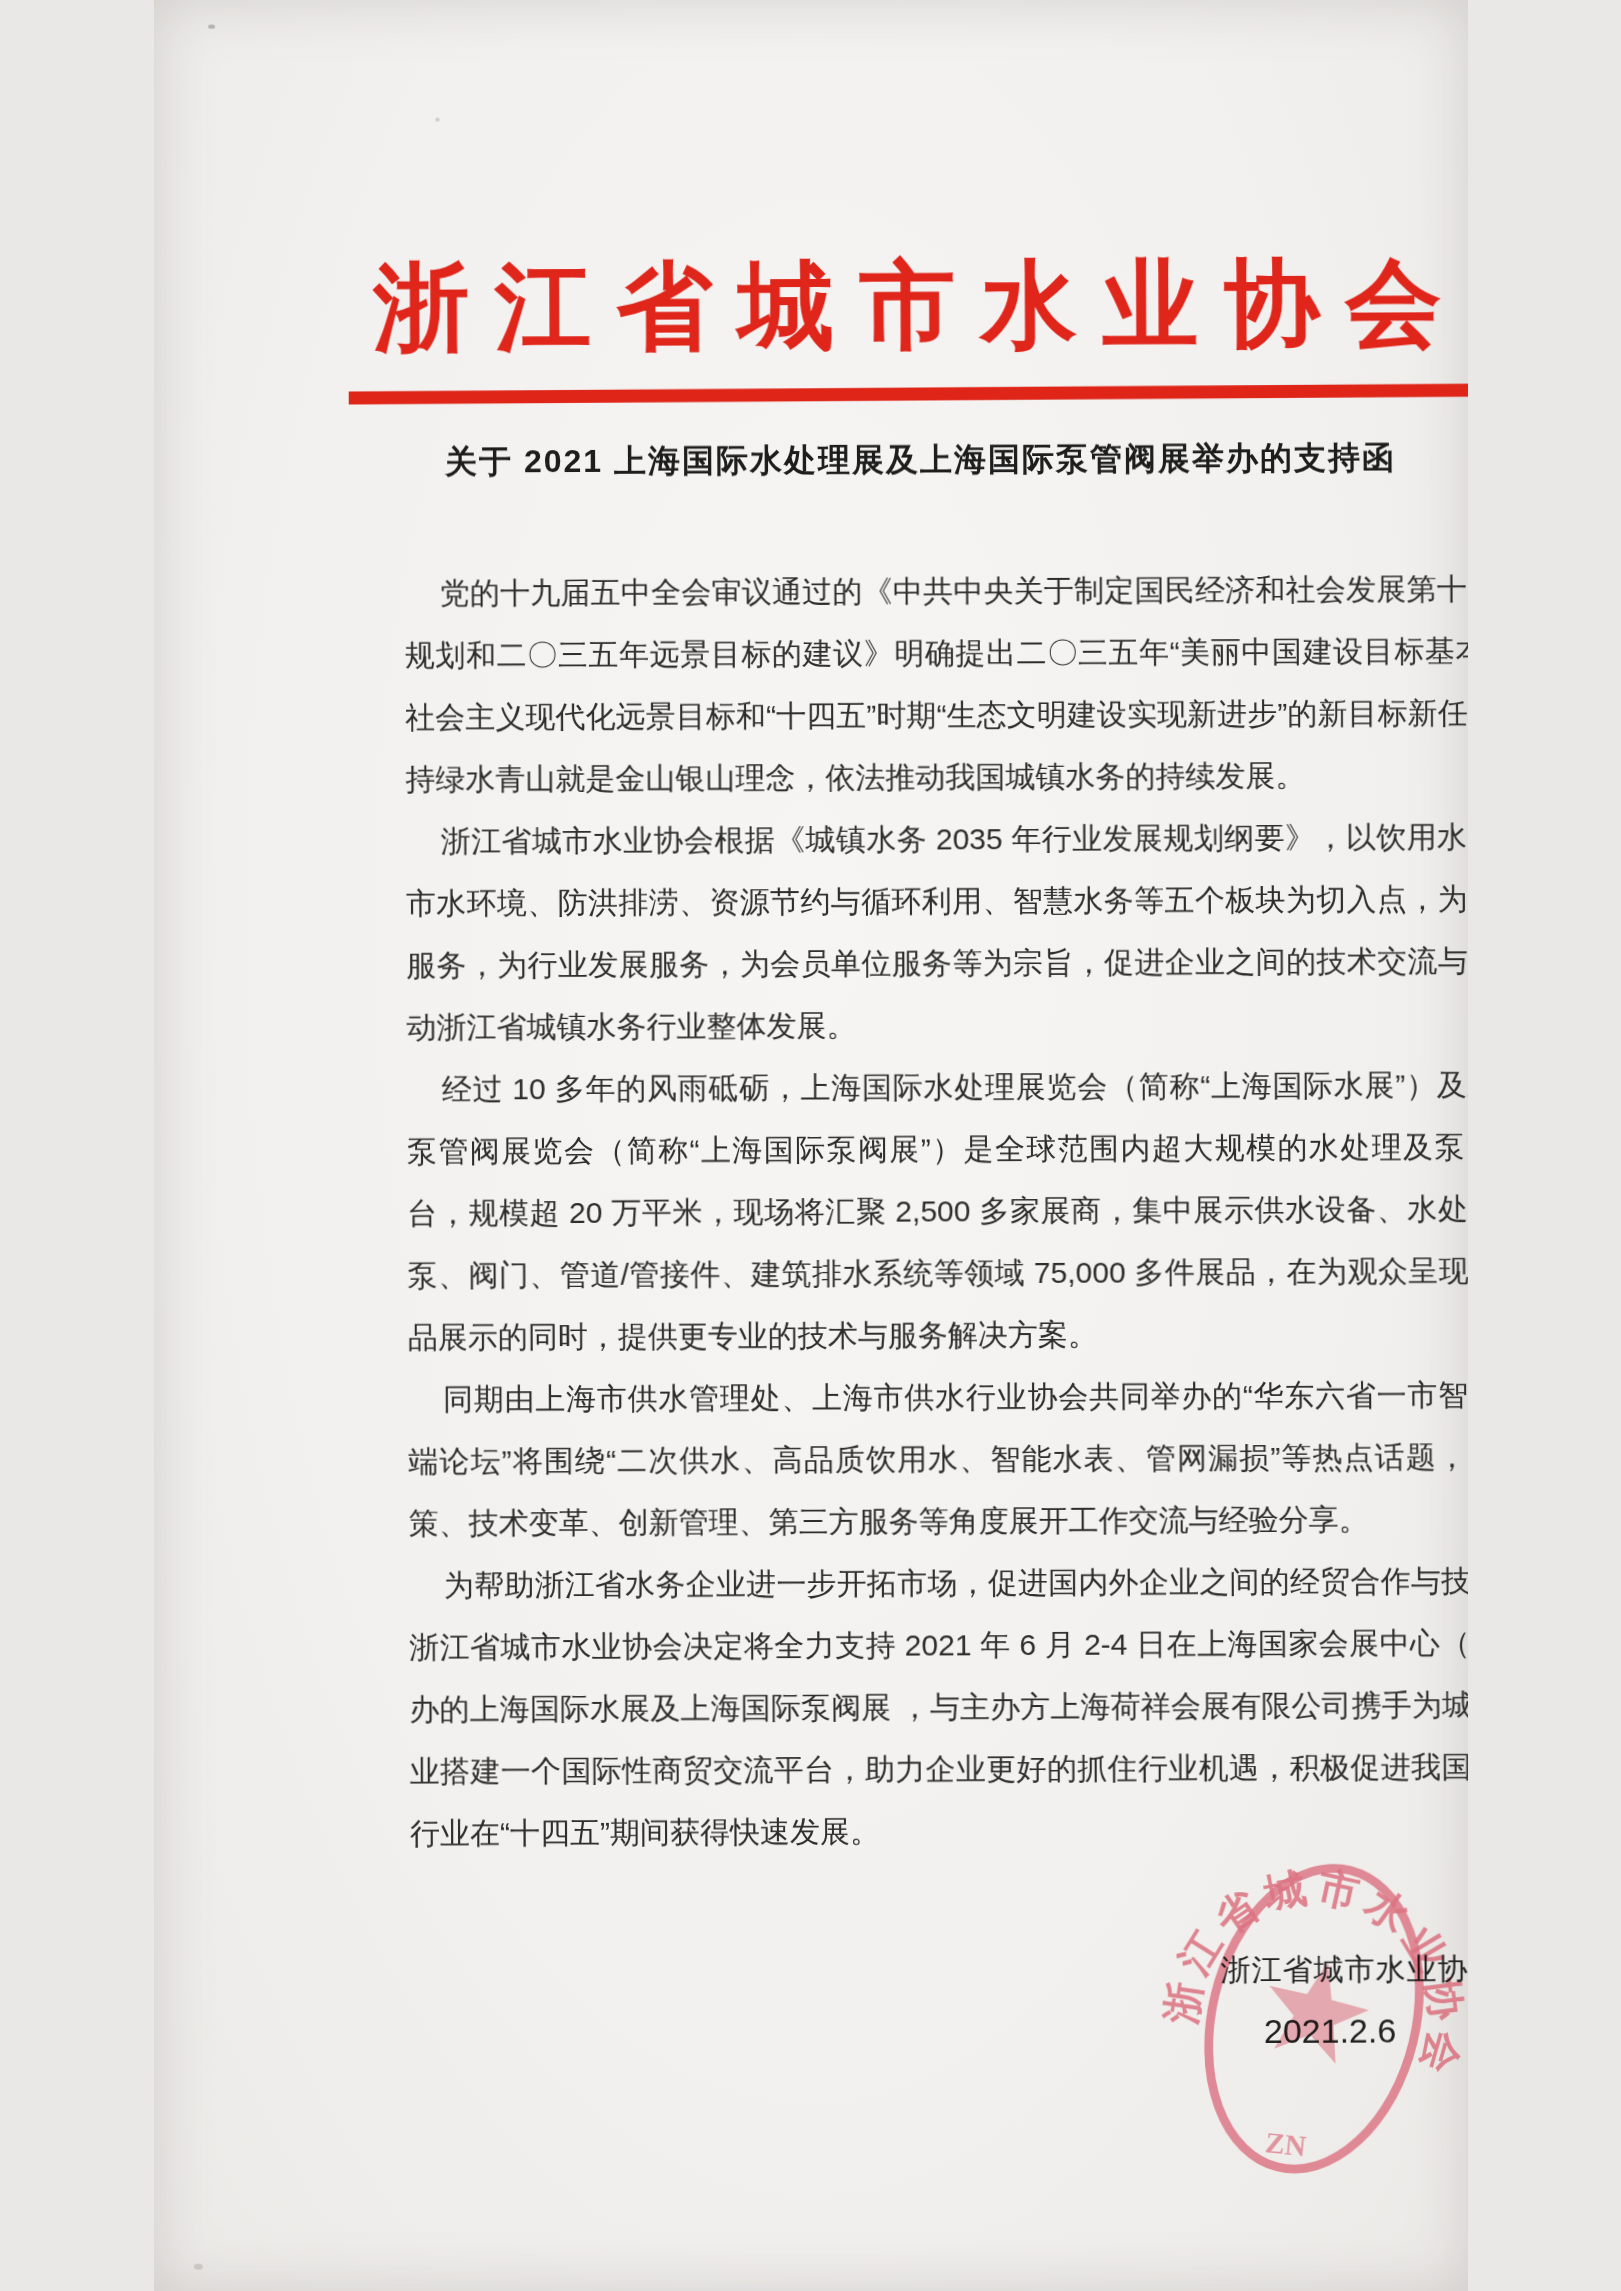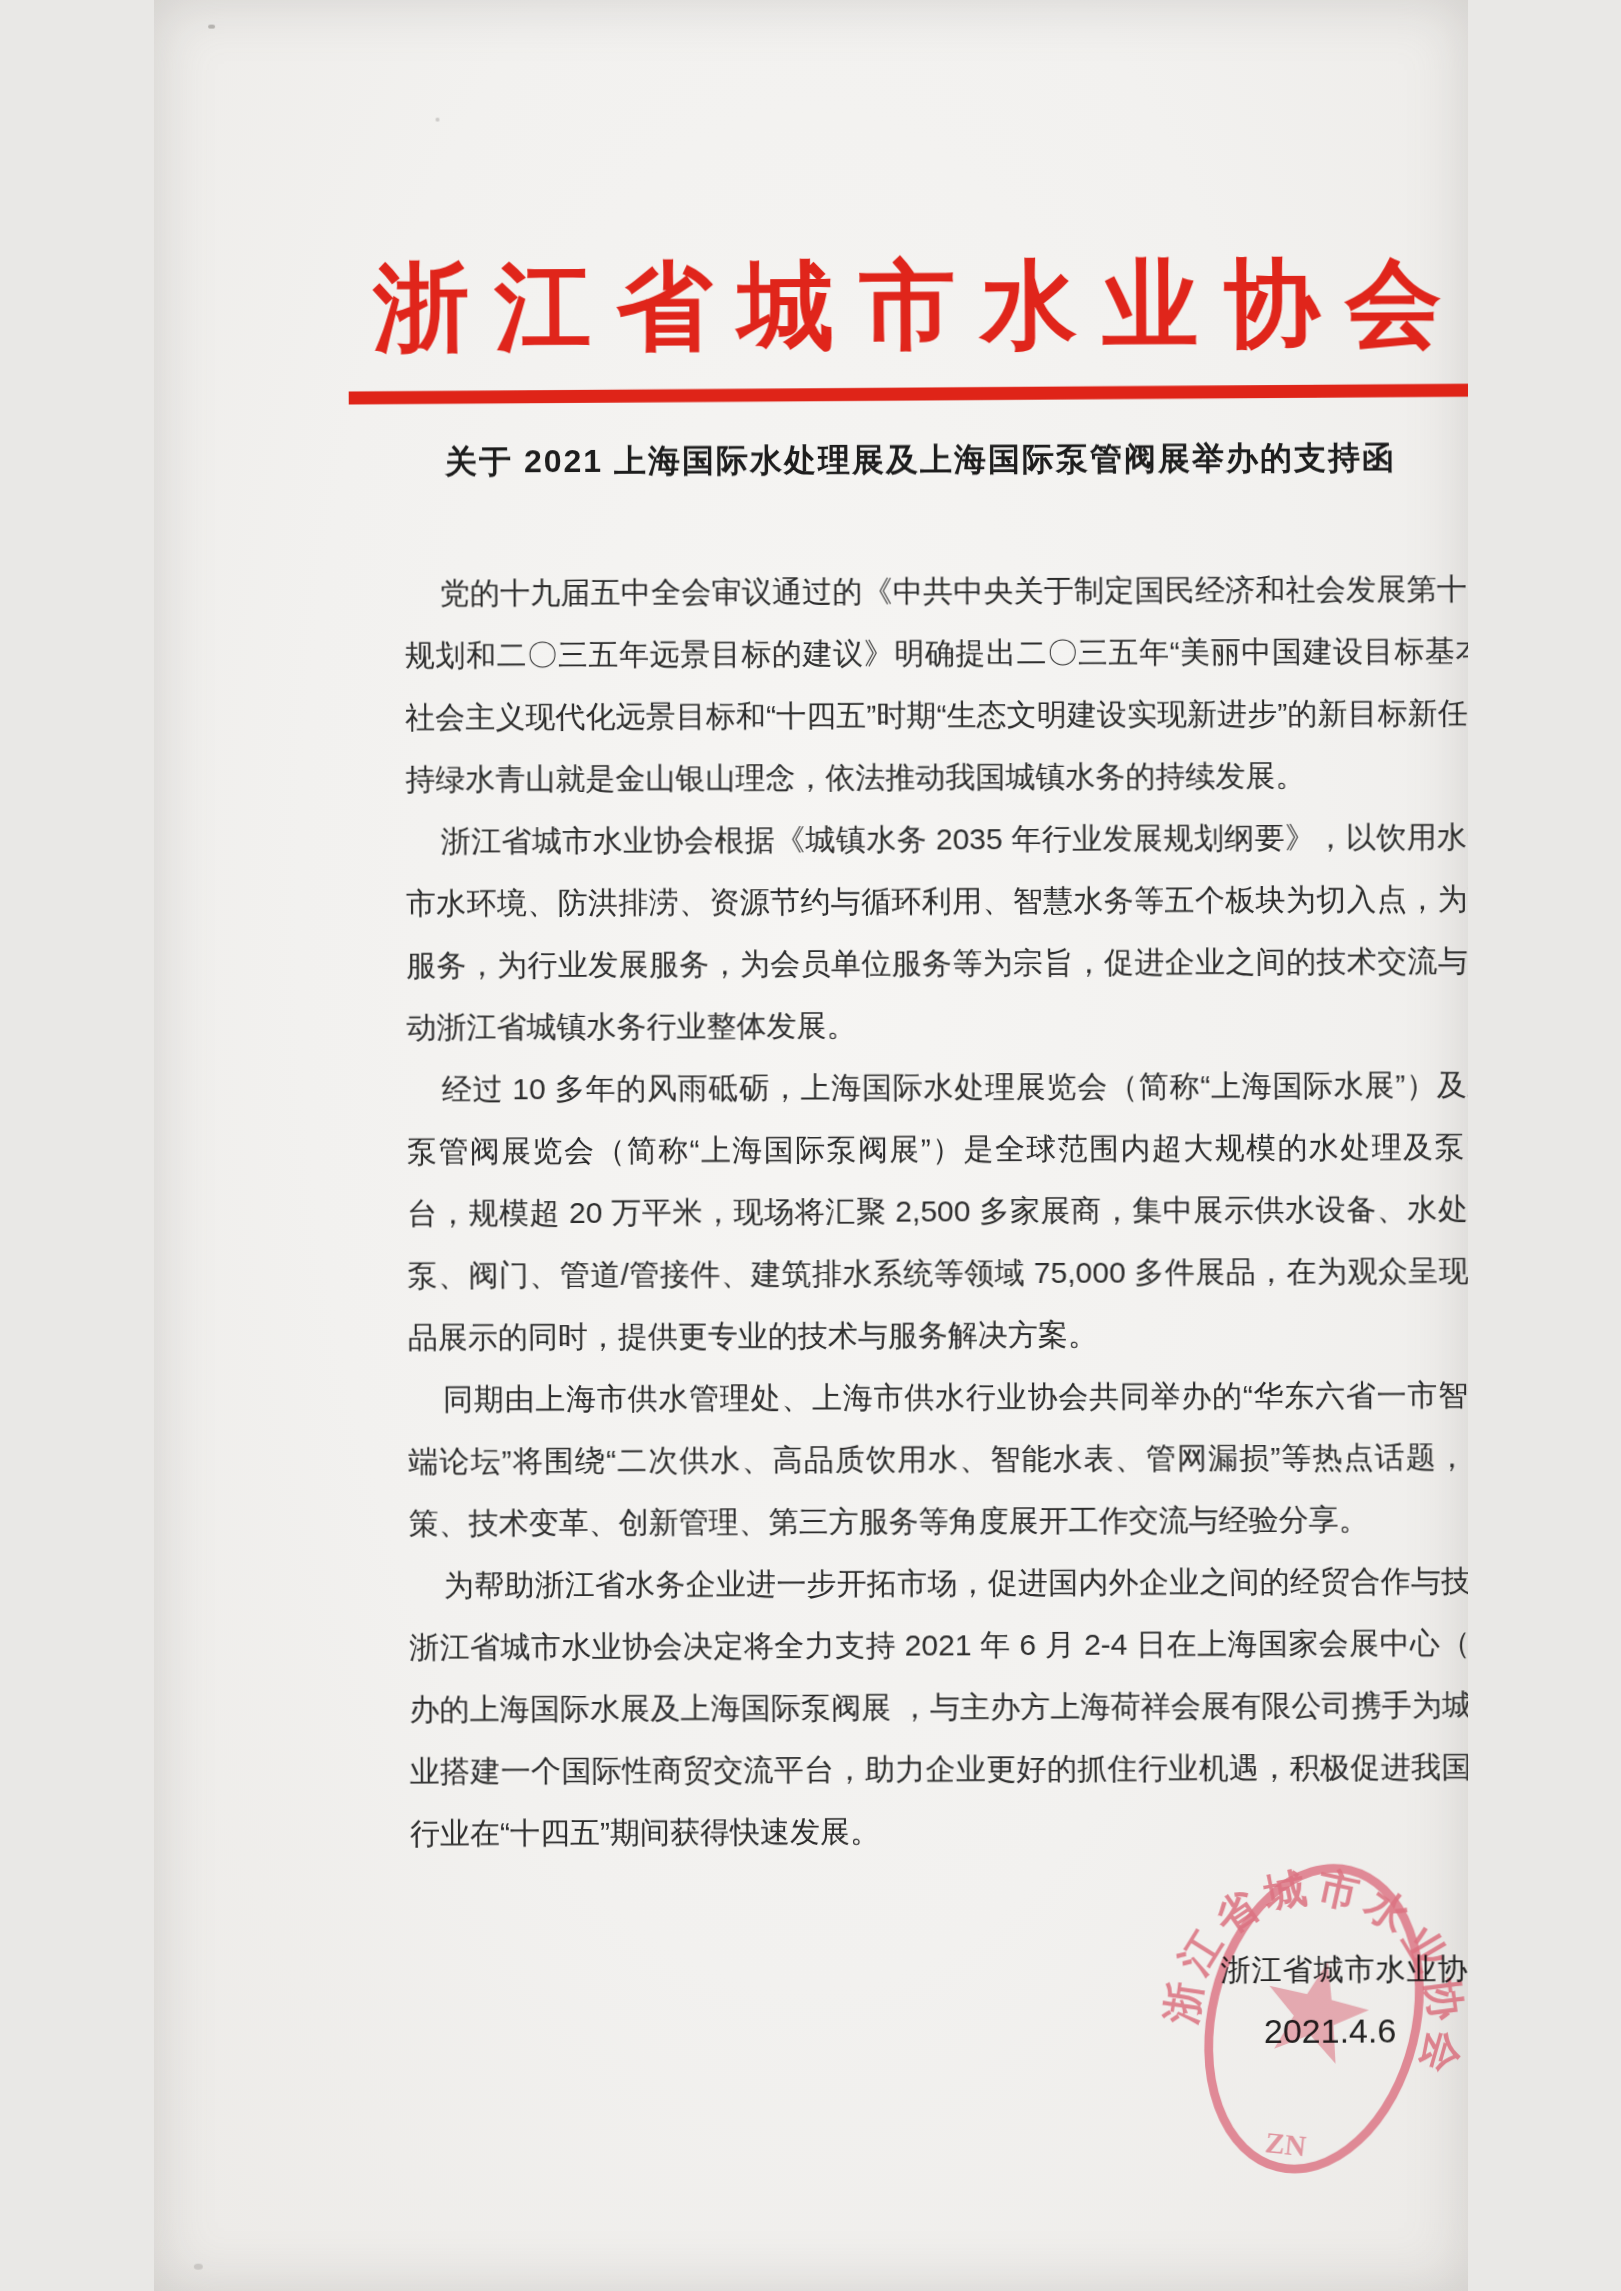--- a/index.html
+++ b/index.html
@@ -106,21 +106,21 @@
     <div class="letter-body">
       <p>党的十九届五中全会审议通过的《中共中央关于制定国民经济和社会发展第十四个五年规划和二〇三五年远景目标的建议》明确提出二〇三五年“美丽中国建设目标基本实现”的社会主义现代化远景目标和“十四五”时期“生态文明建设实现新进步”的新目标新任务，要坚持绿水青山就是金山银山理念，依法推动我国城镇水务的持续发展。</p>
       <p>浙江省城市水业协会根据《城镇水务 2035 年行业发展规划纲要》，以饮用水安全、城市水环境、防洪排涝、资源节约与循环利用、智慧水务等五个板块为切入点，为政府部门服务，为行业发展服务，为会员单位服务等为宗旨，促进企业之间的技术交流与合作，推动浙江省城镇水务行业整体发展。</p>
       <p>经过 10 多年的风雨砥砺，上海国际水处理展览会（简称“上海国际水展”）及上海国际泵管阀展览会（简称“上海国际泵阀展”）是全球范围内超大规模的水处理及泵阀展示平台，规模超 20 万平米，现场将汇聚 2,500 多家展商，集中展示供水设备、水处理、膜、泵、阀门、管道/管接件、建筑排水系统等领域 75,000 多件展品，在为观众呈现精细化产品展示的同时，提供更专业的技术与服务解决方案。</p>
       <p>同期由上海市供水管理处、上海市供水行业协会共同举办的“华东六省一市智慧水务高端论坛”将围绕“二次供水、高品质饮用水、智能水表、管网漏损”等热点话题，从利好政策、技术变革、创新管理、第三方服务等角度展开工作交流与经验分享。</p>
       <p>为帮助浙江省水务企业进一步开拓市场，促进国内外企业之间的经贸合作与技术交流，浙江省城市水业协会决定将全力支持 2021 年 6 月 2-4 日在上海国家会展中心（虹桥）举办的上海国际水展及上海国际泵阀展 ，与主办方上海荷祥会展有限公司携手为城镇水务行业搭建一个国际性商贸交流平台，助力企业更好的抓住行业机遇，积极促进我国城镇水务行业在“十四五”期间获得快速发展。</p>
     </div>
 
     <div class="sig-org">浙江省城市水业协会</div>
 
-    <div class="sig-date">2021.4.6</div>
+    <div class="sig-date">2021.2.6</div>
 
     <svg class="seal" viewBox="0 0 380 460">
       <defs>
         <path id="sealArc" d="M 67 251 A 120 120 0 1 1 293 251" fill="none"></path>
       </defs>
       <g transform="rotate(14 180 210)" fill="none">
         <ellipse cx="180" cy="210" rx="104" ry="156" stroke="#d96273" stroke-width="9" opacity="0.8"></ellipse>
         <polygon points="180,150 192.9,187.2 232.3,188 200.9,211.8 212.3,249.5 180,227 147.7,249.5 159.1,211.8 127.7,188 167.1,187.2" fill="#d96273" opacity="0.55" stroke="none"></polygon>
         <text font-size="42" letter-spacing="7" fill="#d96273" opacity="0.85">
           <textPath href="#sealArc" startOffset="6">浙江省城市水业协会</textPath>

